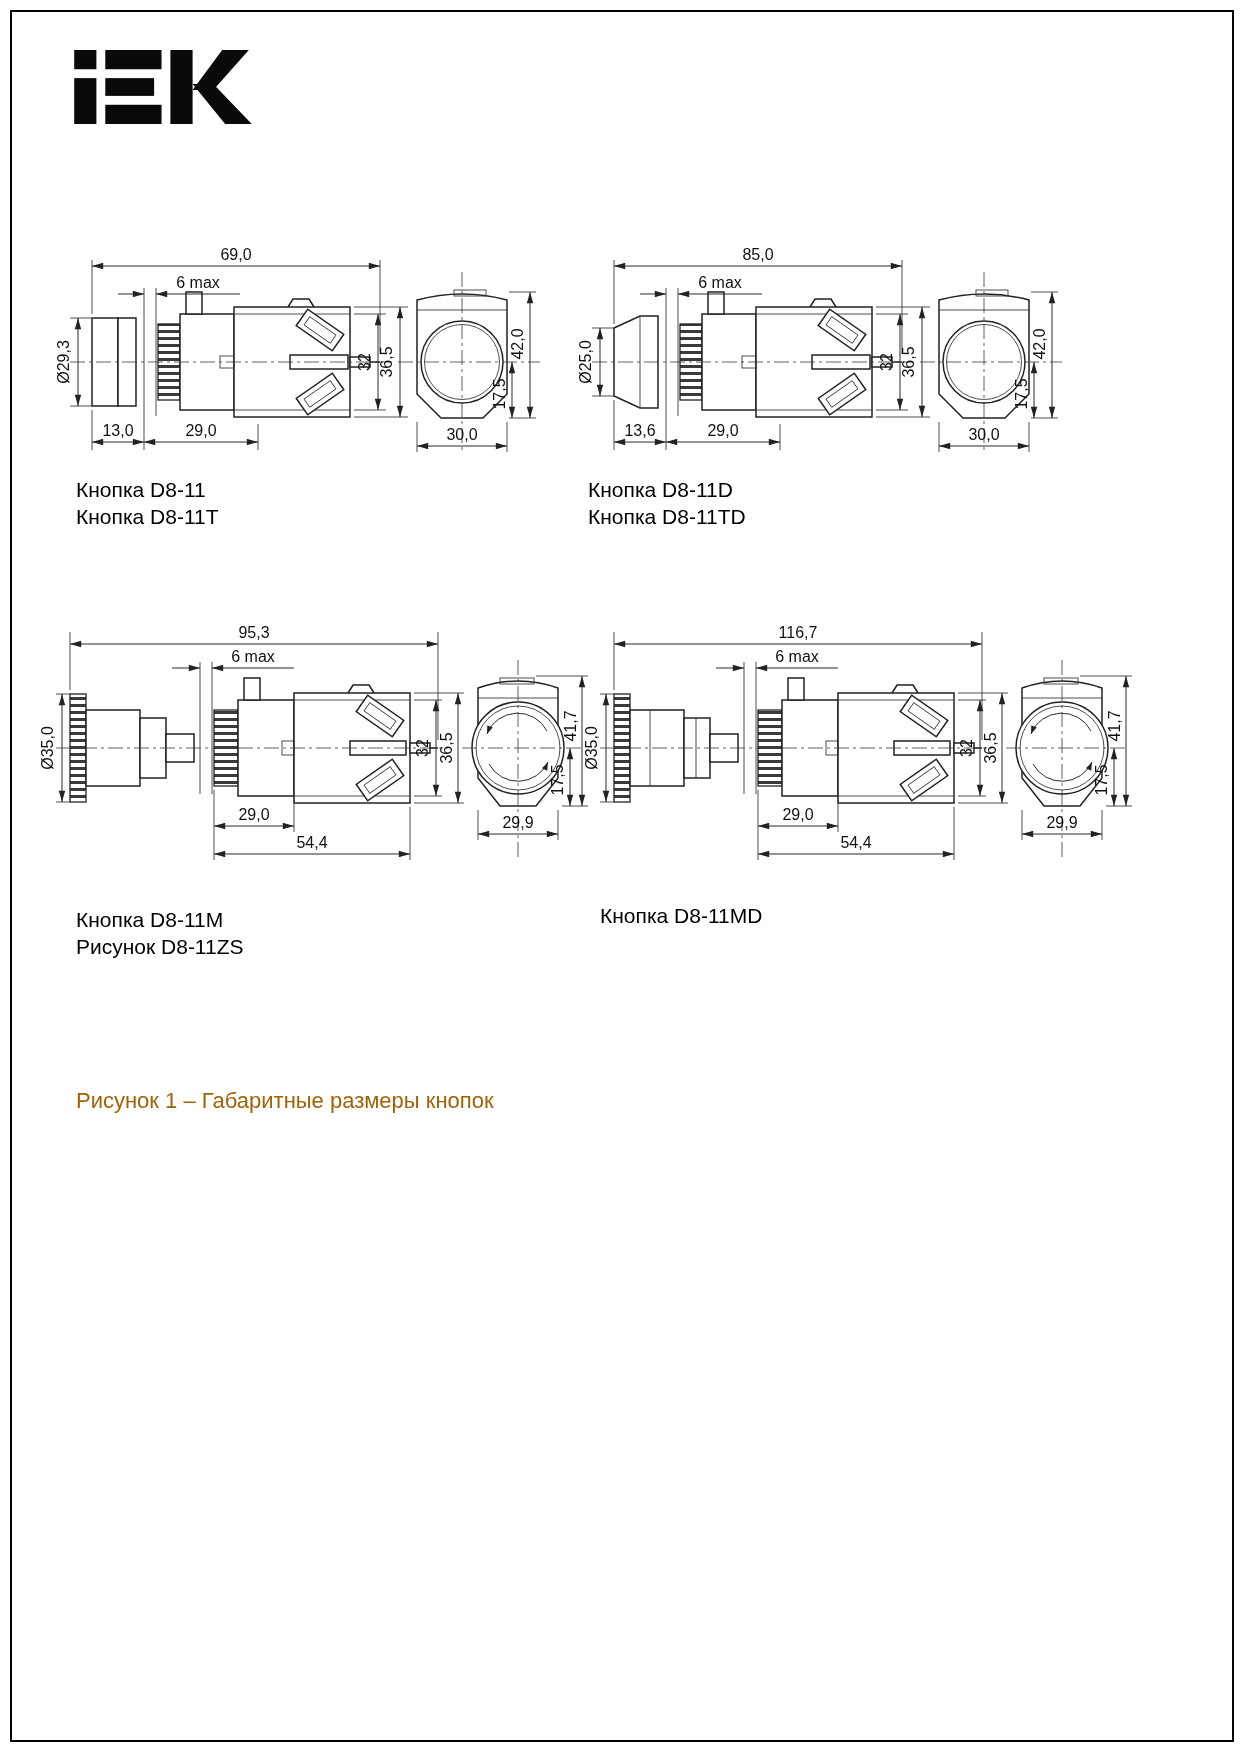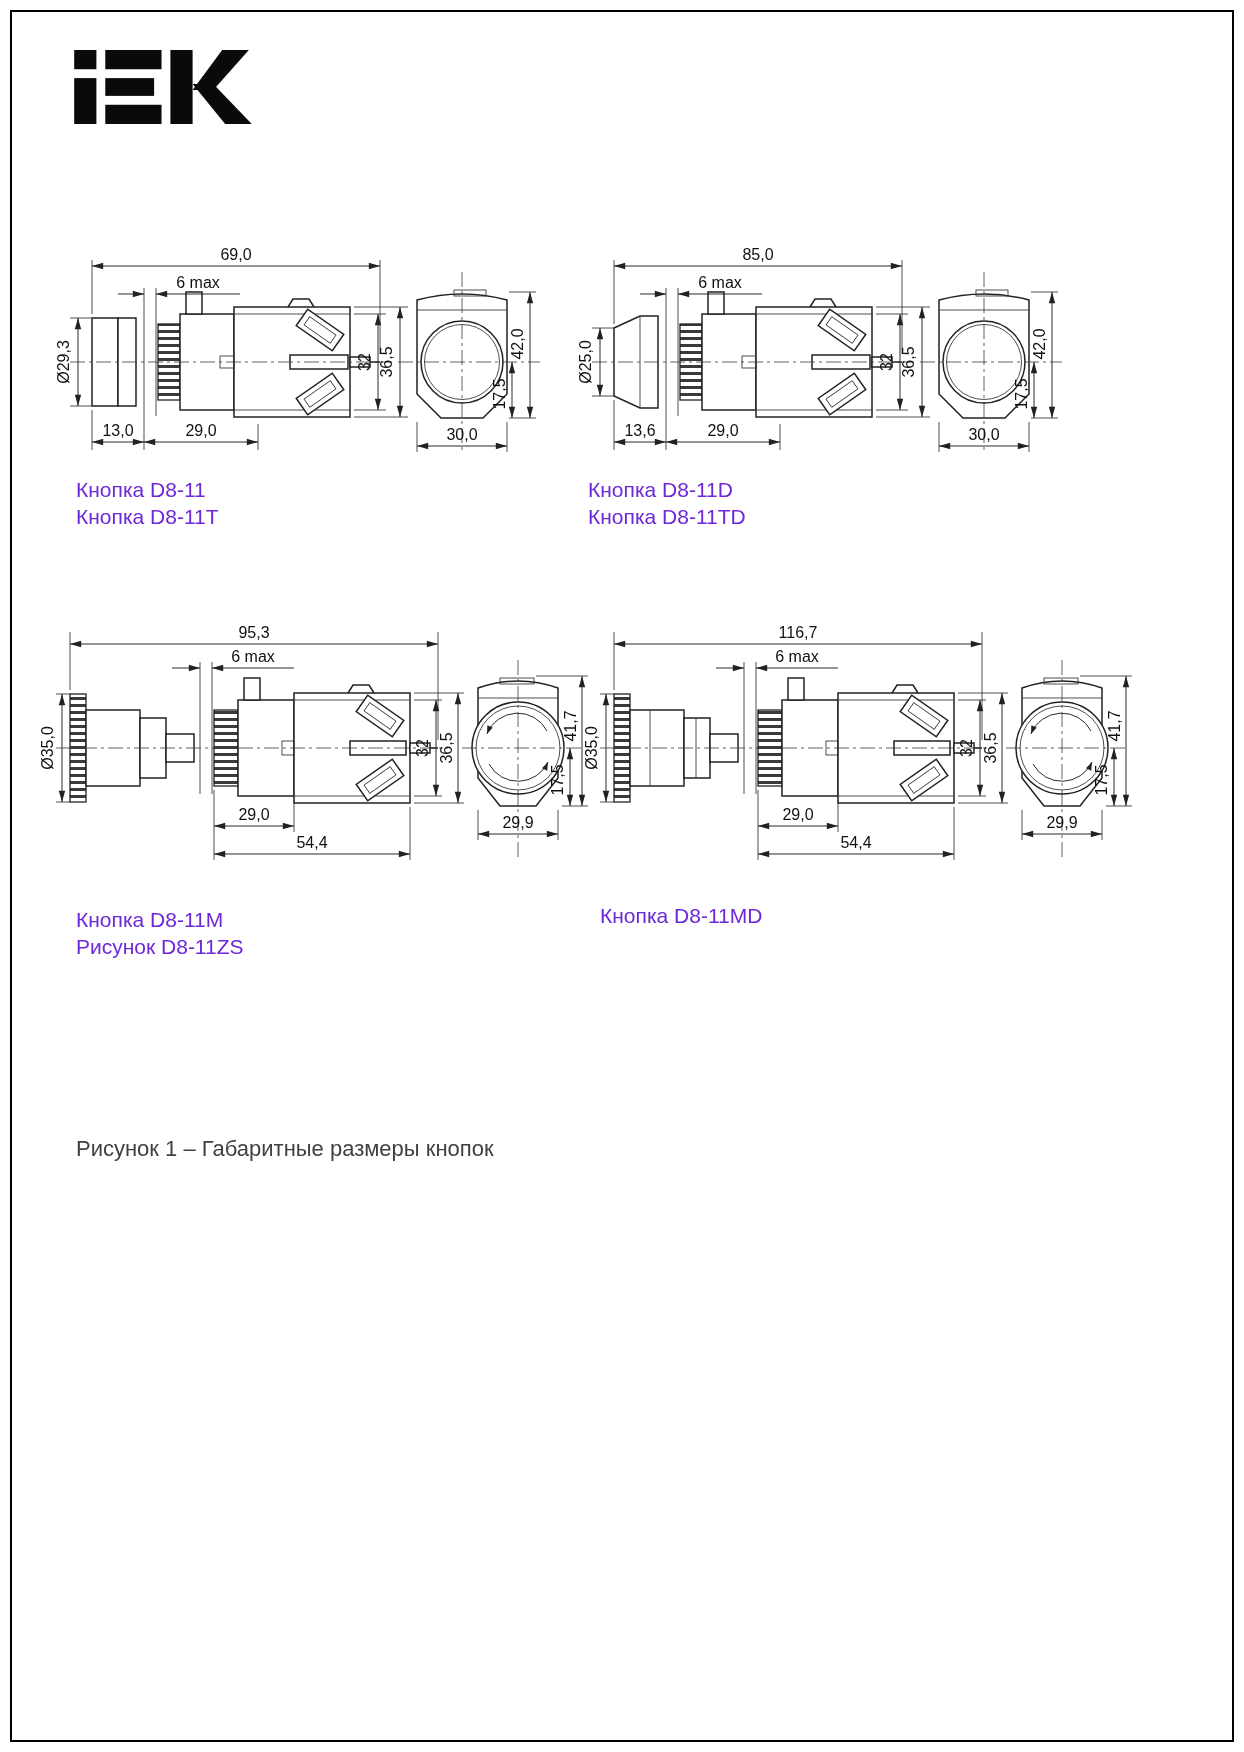--- a/index.html
+++ b/index.html
@@ -12,22 +12,22 @@
   .frame { position:absolute; inset:10px; border:2.5px solid #000; }
   .abs { position:absolute; }
   svg { overflow:visible; }
   .o  { fill:none; stroke:#222; stroke-width:1.5; }
   .wh { fill:#fff; stroke:#222; stroke-width:1.5; }
   .t  { fill:none; stroke:#3a3a3a; stroke-width:0.9; }
   .dm { fill:none; stroke:#2a2a2a; stroke-width:1; }
   .cl { fill:none; stroke:#3a3a3a; stroke-width:0.8; stroke-dasharray:15 4 3 4; }
   .kf { fill:url(#kn); stroke:#222; stroke-width:1.3; }
   text.d { font:16px "Liberation Sans", sans-serif; fill:#111; text-anchor:middle; }
-  .lbl { position:absolute; font-size:21px; line-height:27px; color:#6d28d9; }
-  .cap { position:absolute; font-size:22px; color:#404040;margin-top:48px; }
+  .lbl { position:absolute; font-size:21px; line-height:27px; color:#000000; }
+  .cap { position:absolute; font-size:22px; color:#a16207; }
   .logoshape { fill:#0a0a0a; }
 </style>
 </head>
 <body>
 
 <div class="frame"></div>
 
 <svg class="abs" width="0" height="0" style="left:0;top:0" aria-hidden="true">
   <defs>
     <marker id="ar" markerWidth="13" markerHeight="9" refX="12" refY="4" orient="auto-start-reverse" markerUnits="userSpaceOnUse">

